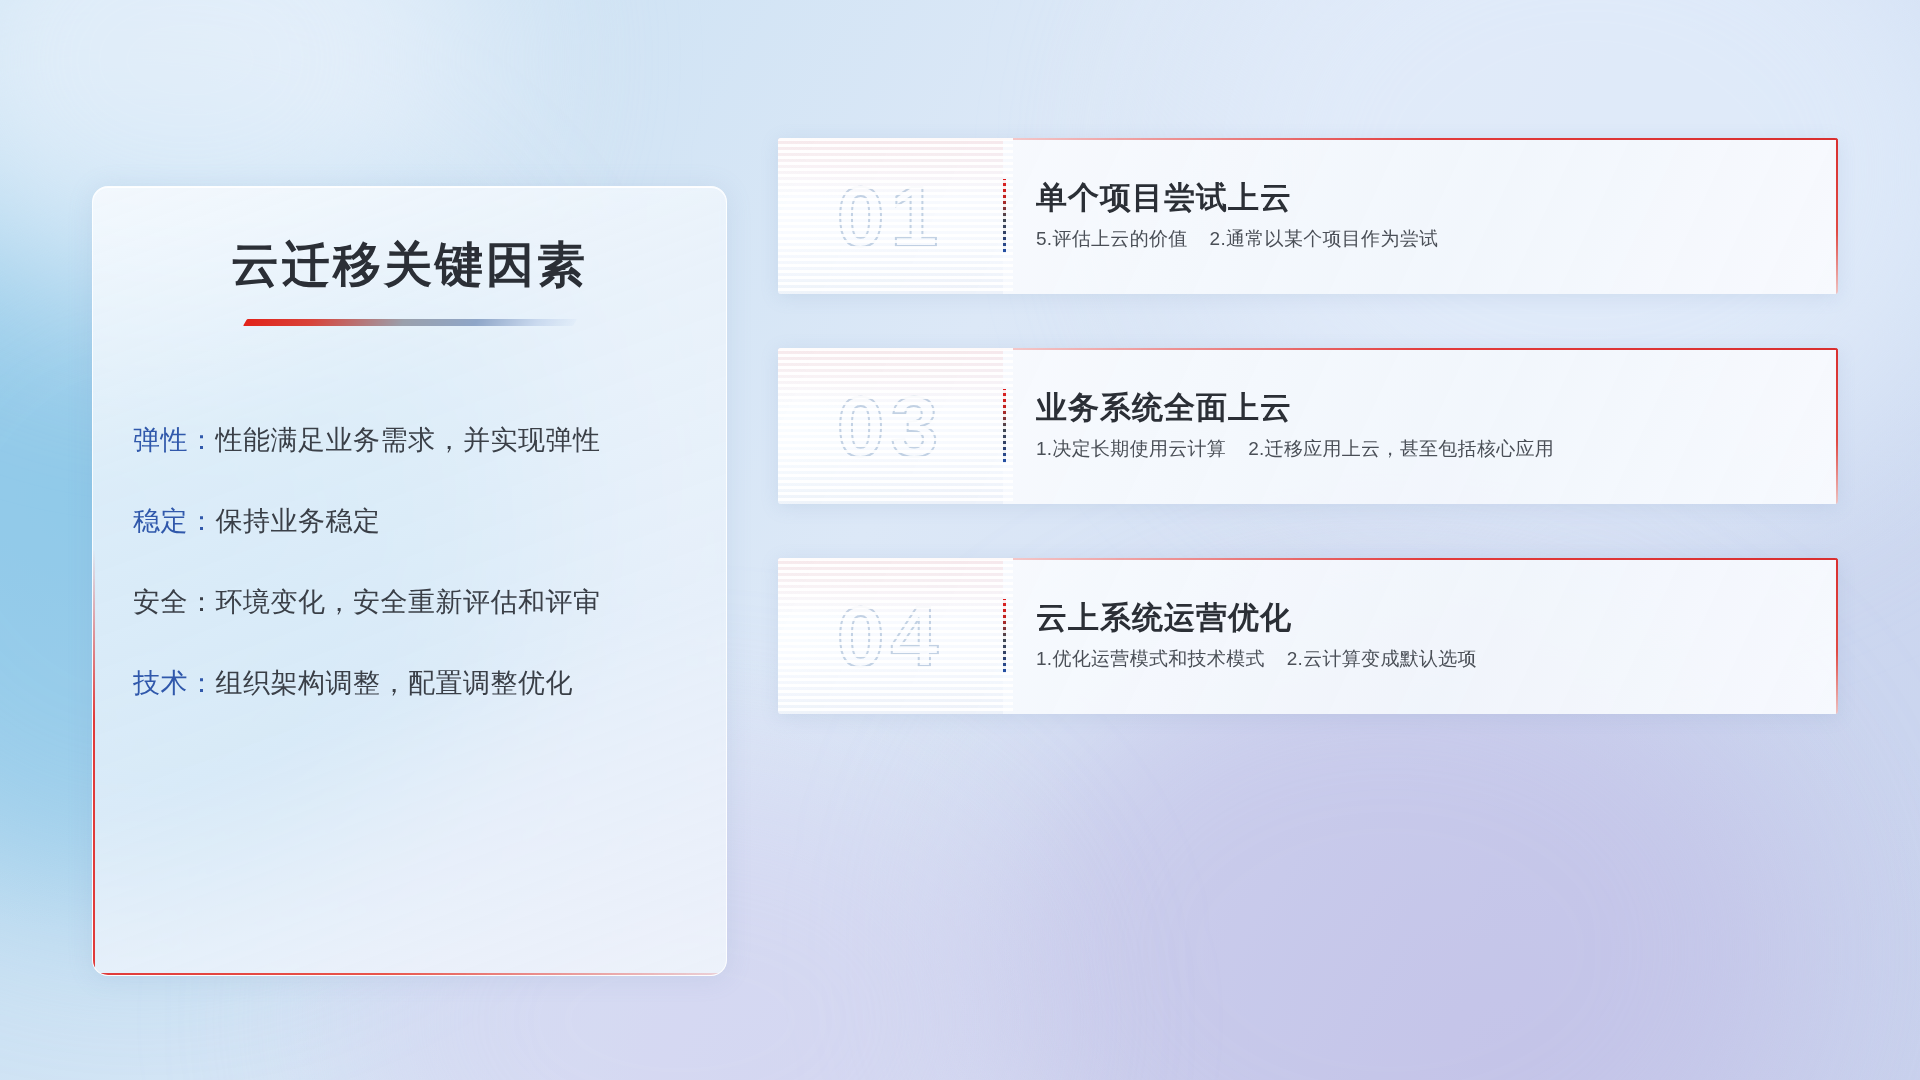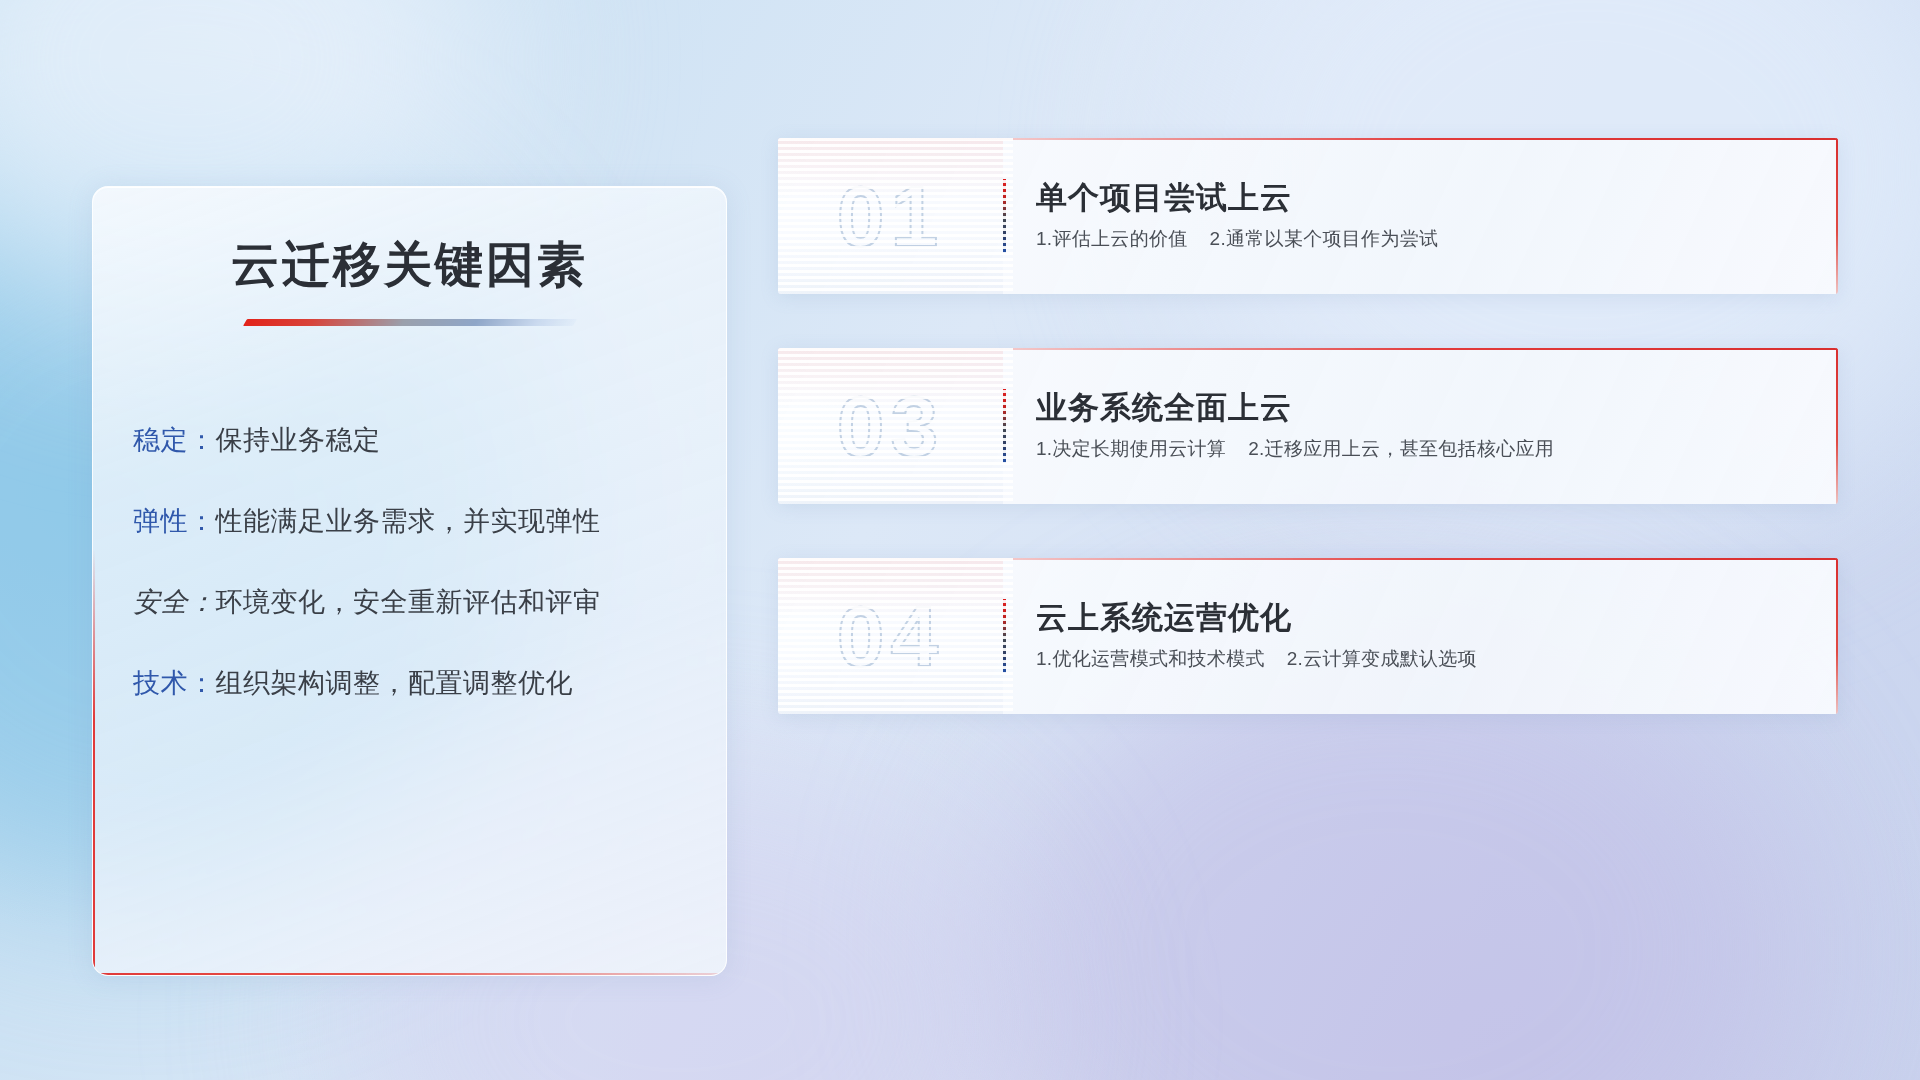--- a/index.html
+++ b/index.html
@@ -54,21 +54,21 @@
     border-radius:1px;
   }
 
   .factor-list { position:absolute; left:40px; top:236px; right:30px; }
   .factor-row {
     font-size:27px; line-height:1.26; color:#3a3f47;
     margin-bottom:47px; letter-spacing:0.5px; white-space:nowrap;
   }
   .factor-row.wrap { white-space:normal; line-height:1.62; margin-bottom:0; }
   .factor-key { color:#3058ab; }
-  .factor-key.plain { color:#3a3f47;font-style:italic; }
+  .factor-key.plain { color:#3a3f47; }
 
   
   .cards { position:absolute; left:778px; top:138px; width:1060px; }
   .card {
     position:relative; height:156px; margin-bottom:54px;
     border-radius:3px;
     background:linear-gradient(115deg, rgba(250,252,255,0.97) 0%, rgba(246,249,253,0.95) 34%, rgba(243,247,252,0.93) 64%, rgba(248,250,254,0.96) 100%);
     box-shadow:0 3px 18px rgba(120,150,190,0.17);
     overflow:hidden;
   }
@@ -131,39 +131,39 @@
 <div class="bg-blob blob-a"></div>
 <div class="bg-blob blob-b"></div>
 <div class="bg-blob blob-c"></div>
 <div class="bg-blob blob-d"></div>
 <div class="bg-blob blob-e"></div>
 
 <section class="left-panel">
   <h1 class="panel-title">云迁移关键因素</h1>
   <div class="title-rule"></div>
   <div class="factor-list">
+      <div class="factor-row"><span class="factor-key">弹性：</span><span>性能满足业务需求，并实现弹性</span></div>
       <div class="factor-row"><span class="factor-key">稳定：</span><span>保持业务稳定</span></div>
-      <div class="factor-row"><span class="factor-key">弹性：</span><span>性能满足业务需求，并实现弹性</span></div>
       <div class="factor-row"><span class="factor-key plain">安全：</span><span>环境变化，安全重新评估和评审</span></div>
       <div class="factor-row"><span class="factor-key">技术：</span><span>组织架构调整，配置调整优化</span></div>
     </div>
 </section>
 
 <section class="cards">
     <article class="card">
       <div class="card-inner">
         <div class="card-num">
           <span class="num-glyph">01</span>
           <span class="num-tint"></span>
           <span class="num-stripes"></span>
         </div>
         <div class="card-divider"></div>
         <div class="card-text">
           <div class="card-title">单个项目尝试上云</div>
-          <div class="card-sub"><span>1.评估上云的价值</span><span class="sub-gap"></span><span>2.通常以某个项目作为尝试</span></div>
+          <div class="card-sub"><span>5.评估上云的价值</span><span class="sub-gap"></span><span>2.通常以某个项目作为尝试</span></div>
         </div>
       </div>
     </article>
     <article class="card">
       <div class="card-inner">
         <div class="card-num">
           <span class="num-glyph">03</span>
           <span class="num-tint"></span>
           <span class="num-stripes"></span>
         </div>

